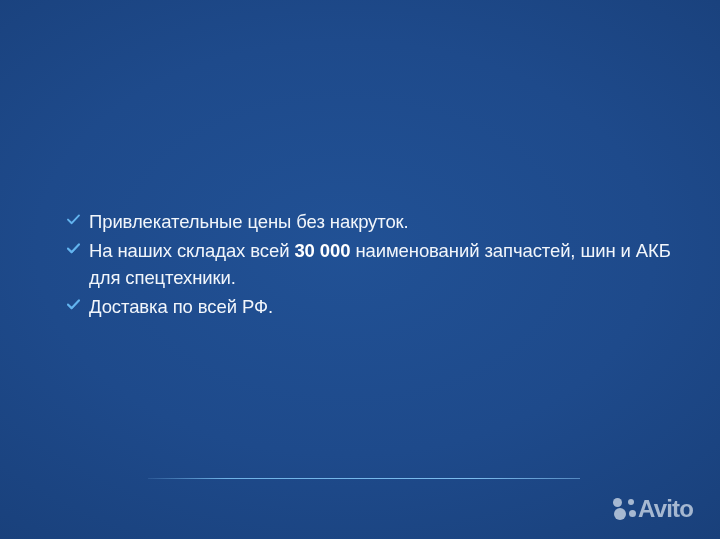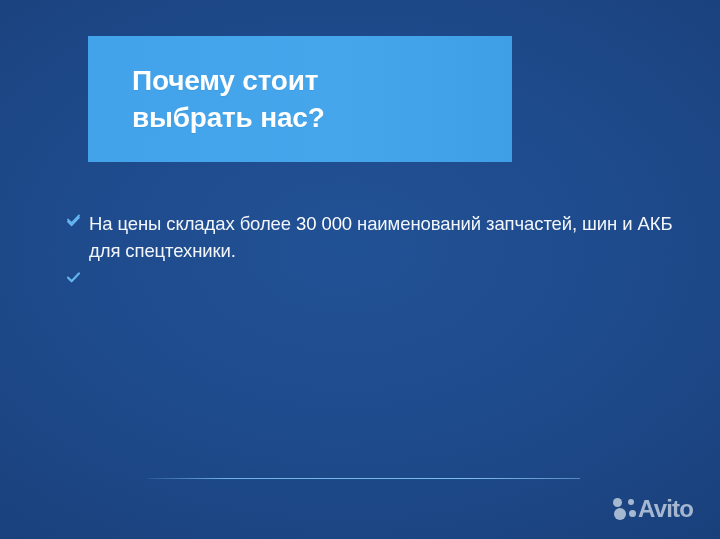--- a/index.html
+++ b/index.html
@@ -63,21 +63,21 @@
     position: absolute;
     left: 0;
     top: 4px;
     width: 15px;
     height: 15px;
     color: #63b4ef;
     display: block;
   }
   .check-icon svg { display: block; }
   .benefit-text b {
-    font-weight: normal;
+    font-weight: bold;
     color: #ffffff;
   }
 
   
   #divider {
     position: absolute;
     left: 148px;
     top: 478px;
     width: 432px;
     height: 1px;
@@ -116,59 +116,64 @@
     letter-spacing: -0.8px;
     line-height: 23px;
     margin-left: 1px;
   }
 </style>
 </head>
 <body>
 
 <div id="slide">
 
-  <div id="title-banner">
-    <div id="title-text">Почему стоит
-выбрать нас?</div>
-  </div>
 
   <div id="benefits-list">
-
 
     <div class="benefit-row">
       <span class="check-icon">
         <svg viewBox="0 0 15 15" width="15" height="15" aria-hidden="true">
           <path d="M2 7.6 L5.7 11.2 L13 3.4" fill="none" stroke="currentColor" stroke-width="1.9" stroke-linecap="round" stroke-linejoin="round"></path>
         </svg>
       </span>
-    </div>
-
-    <div class="benefit-row">
-      <span class="check-icon">
-        <svg viewBox="0 0 15 15" width="15" height="15" aria-hidden="true">
-          <path d="M2 7.6 L5.7 11.2 L13 3.4" fill="none" stroke="currentColor" stroke-width="1.9" stroke-linecap="round" stroke-linejoin="round"></path>
-        </svg>
-      </span>
-      <span class="benefit-text"><span>На цены складах более </span><b>30 000</b><span> наименований запчастей, шин и АКБ для спецтехники.</span></span>
+      <span class="benefit-text"><span>Привлекательные цены без накруток.</span><b></b><span></span></span>
     </div>
 
     <div class="benefit-row">
       <span class="check-icon">
         <svg viewBox="0 0 15 15" width="15" height="15" aria-hidden="true">
           <path d="M2 7.6 L5.7 11.2 L13 3.4" fill="none" stroke="currentColor" stroke-width="1.9" stroke-linecap="round" stroke-linejoin="round"></path>
         </svg>
       </span>
     </div>
 
     <div class="benefit-row">
       <span class="check-icon">
         <svg viewBox="0 0 15 15" width="15" height="15" aria-hidden="true">
           <path d="M2 7.6 L5.7 11.2 L13 3.4" fill="none" stroke="currentColor" stroke-width="1.9" stroke-linecap="round" stroke-linejoin="round"></path>
         </svg>
       </span>
+      <span class="benefit-text"><span>На наших складах всей </span><b>30 000</b><span> наименований запчастей, шин и АКБ для спецтехники.</span></span>
+    </div>
+
+    <div class="benefit-row">
+      <span class="check-icon">
+        <svg viewBox="0 0 15 15" width="15" height="15" aria-hidden="true">
+          <path d="M2 7.6 L5.7 11.2 L13 3.4" fill="none" stroke="currentColor" stroke-width="1.9" stroke-linecap="round" stroke-linejoin="round"></path>
+        </svg>
+      </span>
+    </div>
+
+    <div class="benefit-row">
+      <span class="check-icon">
+        <svg viewBox="0 0 15 15" width="15" height="15" aria-hidden="true">
+          <path d="M2 7.6 L5.7 11.2 L13 3.4" fill="none" stroke="currentColor" stroke-width="1.9" stroke-linecap="round" stroke-linejoin="round"></path>
+        </svg>
+      </span>
+      <span class="benefit-text"><span>Доставка по всей РФ.</span><b></b><span></span></span>
     </div>
 
   </div>
 
   <div id="divider"></div>
 
   <div id="avito-watermark">
     <span id="avito-dots">
       <i class="dot-tl"></i>
       <i class="dot-tr"></i>

